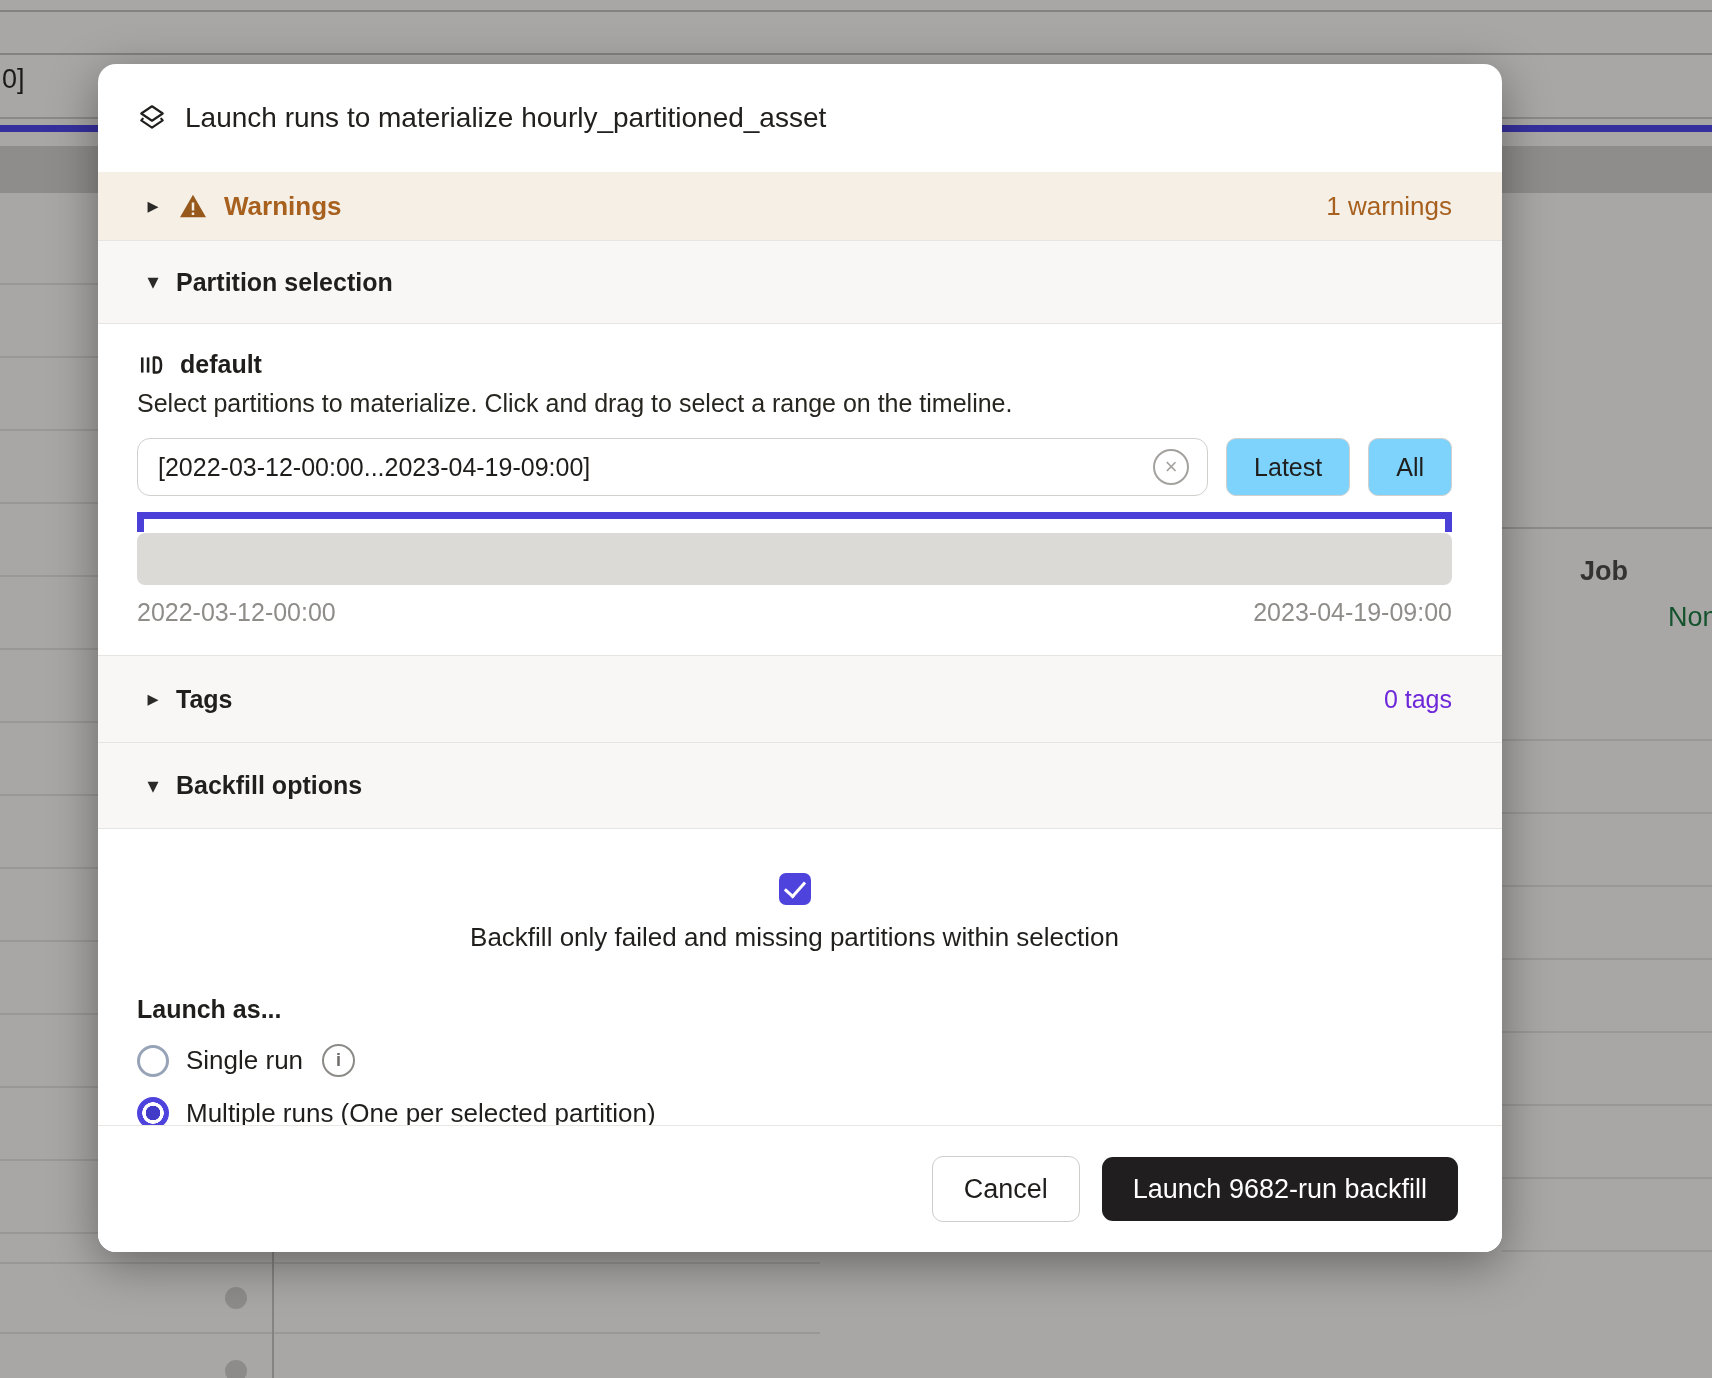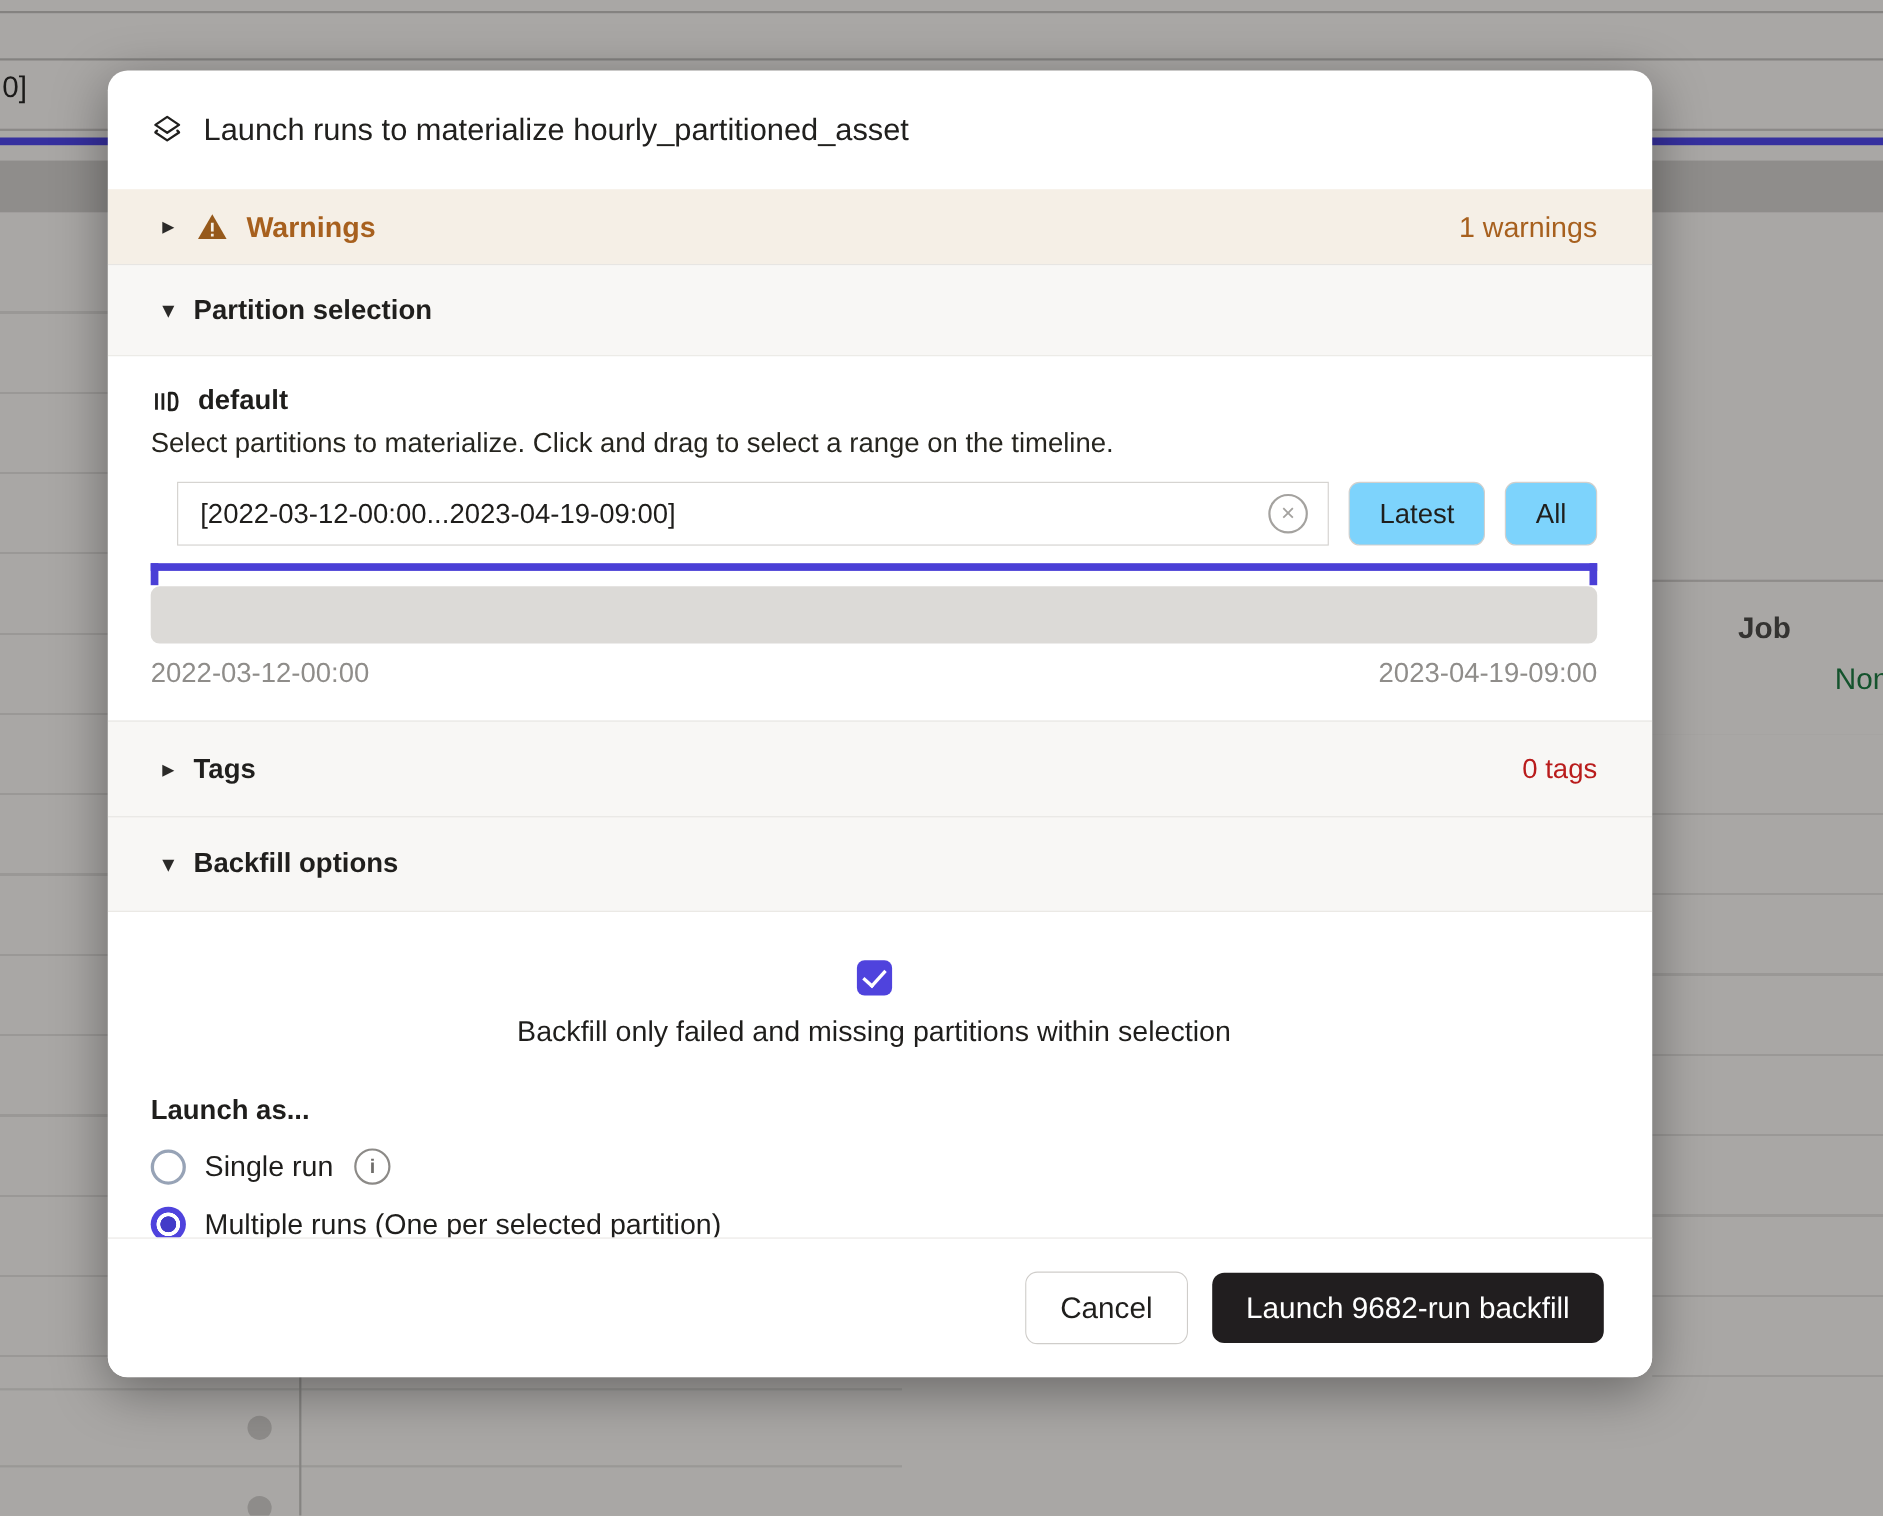--- a/index.html
+++ b/index.html
@@ -38,30 +38,30 @@
                 gap:16px;padding:0 50px 0 46px;color:#A7601E;cursor:pointer;}
   .row-warnings .w-label{font-weight:bold;font-size:26px;}
   .row-warnings .w-count{margin-left:auto;font-size:26px;}
   .caret{font-size:22px;color:#2B2A28;width:18px;text-align:center;}
   .caret.warn{color:#2B2A28;}
 
   .band{height:82px;background:#F8F7F5;border-top:1px solid #E7E5E2;display:flex;
         align-items:center;gap:14px;padding:0 50px 0 46px;cursor:pointer;}
   .band .band-label{font-size:25px;font-weight:bold;color:#201F1D;}
   .band.b-bottom{border-bottom:1px solid #E7E5E2;}
-  .band .band-count{margin-left:auto;font-size:25px;color:#b91c1c;font-weight:normal;}
+  .band .band-count{margin-left:auto;font-size:25px;color:#6d28d9;font-weight:normal;}
   .band.tags{height:86px;}
   .band.backfill{height:85px;border-bottom:1px solid #E7E5E2;}
 
   .partition-body{padding:26px 50px 28px 39px;background:#fff;}
   .dim-row{display:flex;align-items:center;gap:15px;font-size:25px;font-weight:bold;color:#1F1E1C;}
   .desc{margin-top:10px;font-size:25px;color:#26251F;}
   .input-row{margin-top:20px;display:flex;gap:18px;height:58px;}
-  .part-input{flex:1;display:flex;align-items:center;border:1.5px solid #D2D0CD;border-radius:0;
-              padding:0 18px 0 20px;font-size:25px;color:#1E1D1B;position:relative;background:#fff;cursor:text;margin-left:24px;}
+  .part-input{flex:1;display:flex;align-items:center;border:1.5px solid #D2D0CD;border-radius:13px;
+              padding:0 18px 0 20px;font-size:25px;color:#1E1D1B;position:relative;background:#fff;cursor:text;}
   .clear-ic{margin-left:auto;width:32px;height:32px;border:2px solid #A4A29F;border-radius:50%;
             color:#A4A29F;display:flex;align-items:center;justify-content:center;font-size:22px;
             line-height:1;cursor:pointer;}
   .btn-ghost{display:flex;align-items:center;justify-content:center;background:#7dd3fc;
              border:1.5px solid #D2D0CD;border-radius:10px;font-size:25px;color:#1F1E1C;
              padding:0 27px;cursor:pointer;}
   .bracket{margin-top:16px;height:20px;position:relative;}
   .bracket-bar{position:absolute;top:0;left:0;right:0;height:7px;background:#4A3FD6;}
   .bracket:before,.bracket:after{content:"";position:absolute;top:0;width:7px;height:20px;background:#4A3FD6;}
   .bracket:before{left:0;} .bracket:after{right:0;}

